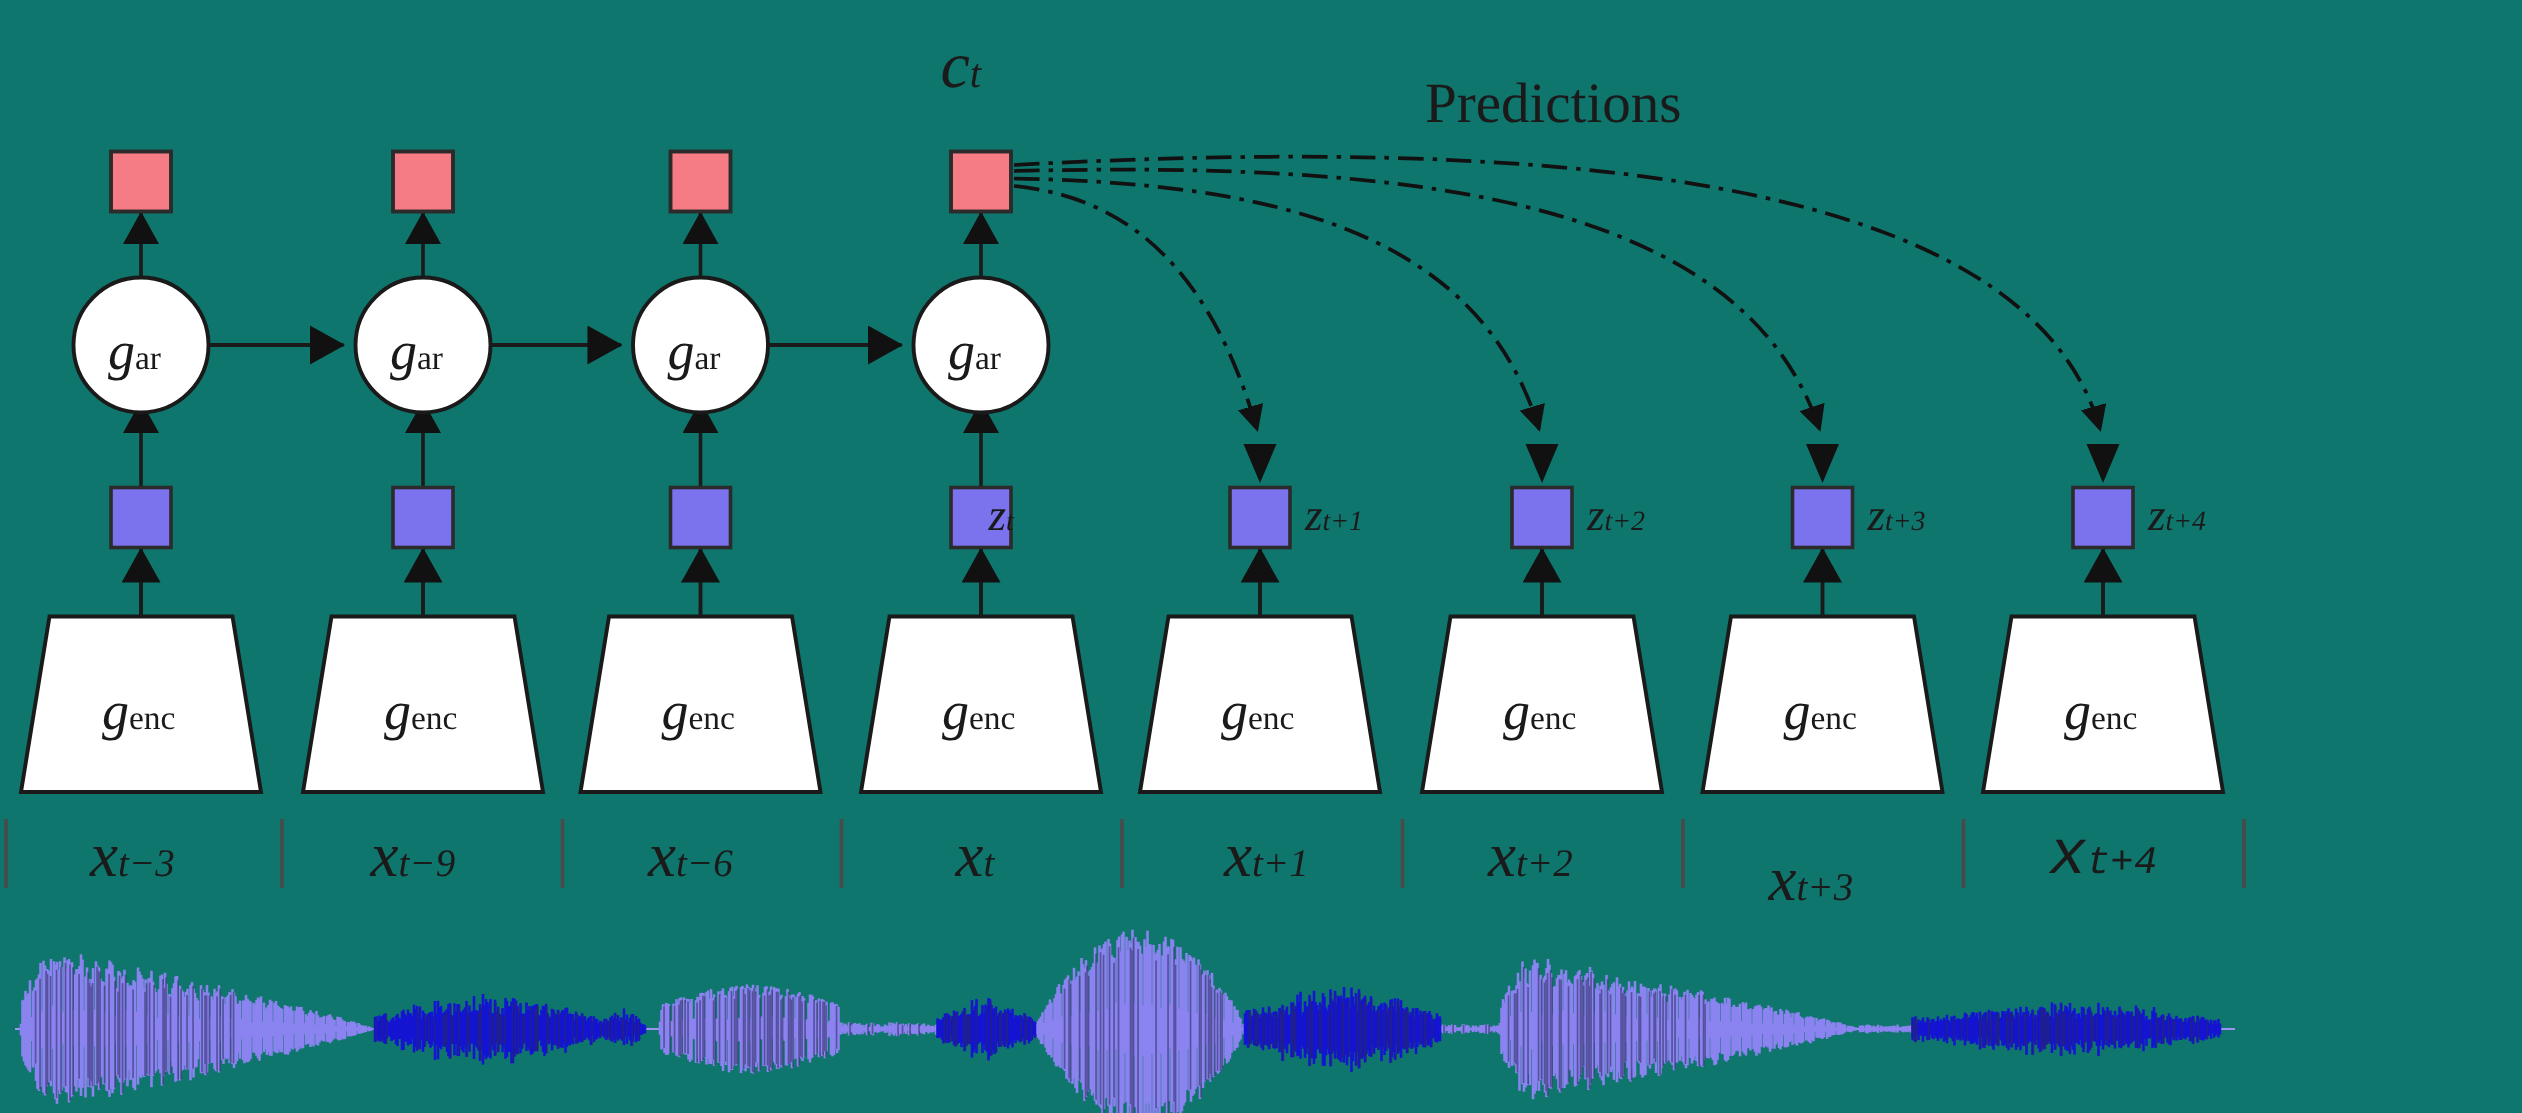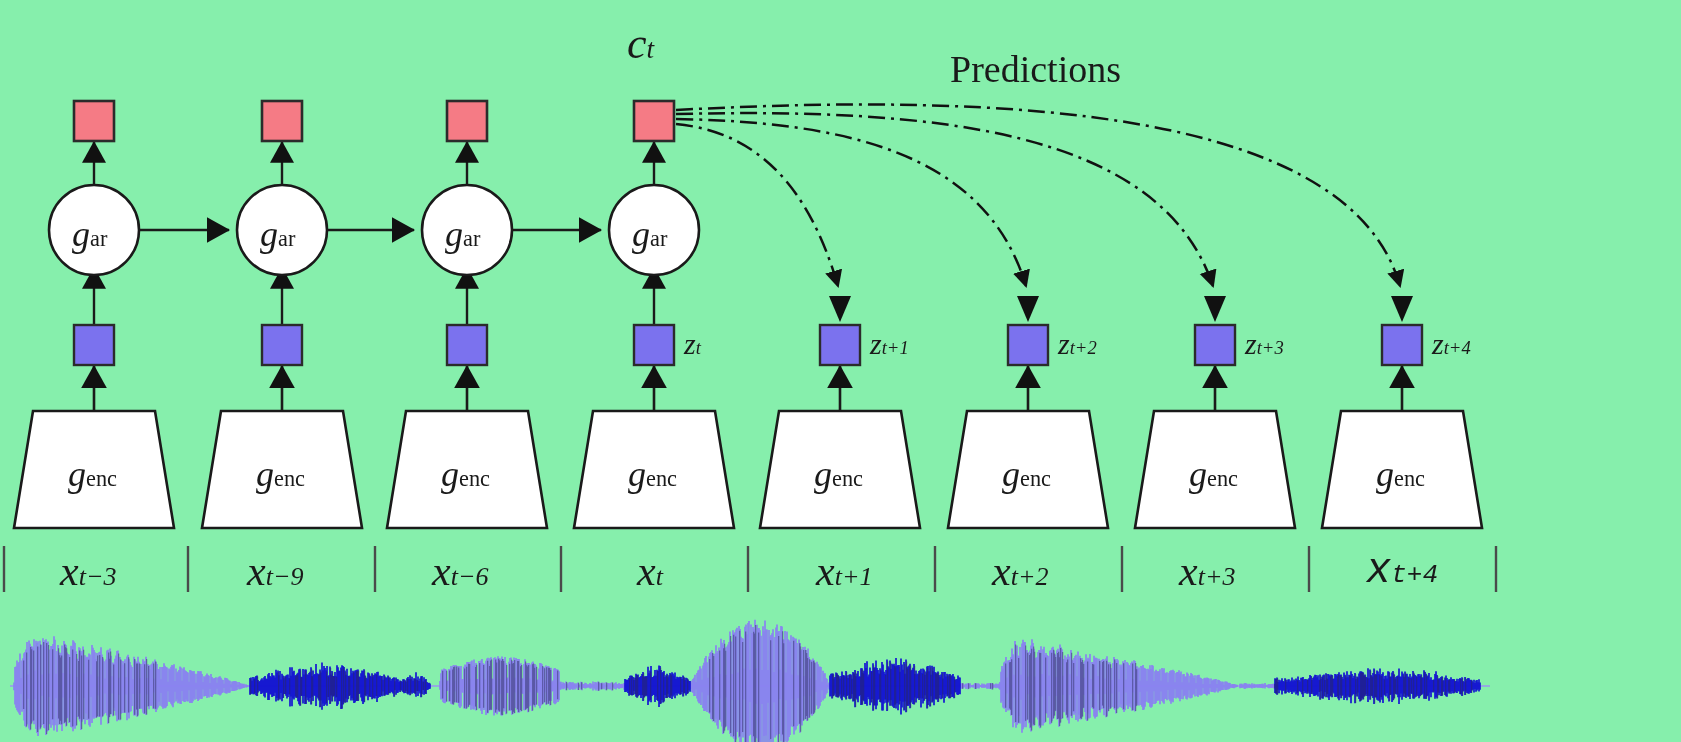--- a/index.html
+++ b/index.html
@@ -1,17 +1,17 @@
 <!DOCTYPE html>
 <html><head>
 <meta charset="utf-8">
 <style>
   html,body{margin:0;padding:0;background:#fff;}
   body{font-family:"Liberation Serif",serif;}
-  #stage{position:relative;width:1681px;height:742px;background:#86efac;overflow:hidden;}
+  #stage{position:relative;width:1681px;height:742px;background:#0f766e;overflow:hidden;}
   #stage svg{position:absolute;left:0;top:0;}
   .lbl{position:absolute;color:#1a1a1a;white-space:nowrap;font-family:"Liberation Serif",serif;}
   .mi{font-style:italic;}
   .sub{font-size:0.62em;}
   .ct-label{font-size:44px;}
   .pred-label{font-size:38px;}
   .zlbl{font-size:30px;}
   .xlbl{font-size:42px;}
   .glbl{font-size:36px;}
 </style>
@@ -2029,21 +2029,21 @@
   <div class="lbl glbl" style="left:1002px;top:453px;">
     <span class="mi">g</span><span class="sub">enc</span>
   </div>
   <div class="lbl glbl" style="left:1189px;top:453px;">
     <span class="mi">g</span><span class="sub">enc</span>
   </div>
   <div class="lbl glbl" style="left:1376px;top:453px;">
     <span class="mi">g</span><span class="sub">enc</span>
   </div>
 
-  <div class="lbl zlbl" style="left:684px;top:327px;">
+  <div class="lbl zlbl" style="left:659px;top:327px;">
     <span class="mi">z</span><span class="mi sub">t</span>
   </div>
   <div class="lbl zlbl" style="left:870px;top:327px;">
     <span class="mi">z</span><span class="mi sub">t+1</span>
   </div>
   <div class="lbl zlbl" style="left:1058px;top:327px;">
     <span class="mi">z</span><span class="mi sub">t+2</span>
   </div>
   <div class="lbl zlbl" style="left:1245px;top:327px;">
     <span class="mi">z</span><span class="mi sub">t+3</span>
@@ -2063,20 +2063,20 @@
   </div>
   <div class="lbl xlbl" style="left:637px;top:547px;text-align:center;">
     <span class="mi">x</span><span class="mi sub">t</span>
   </div>
   <div class="lbl xlbl" style="left:816px;top:547px;">
     <span class="mi">x</span><span class="mi sub">t+1</span>
   </div>
   <div class="lbl xlbl" style="left:992px;top:547px;">
     <span class="mi">x</span><span class="mi sub">t+2</span>
   </div>
-  <div class="lbl xlbl" style="left:1179px;top:547px;">
+  <div class="lbl xlbl" style="left:1179px;top:563px;">
     <span class="mi">x</span><span class="mi sub">t+3</span>
   </div>
   <div class="lbl xlbl" style="left:1366px;top:547px;font-family:Liberation Mono, monospace;">
     <span class="mi">x</span><span class="mi sub">t+4</span>
   </div>
 
 </div>
 
 </body></html>

